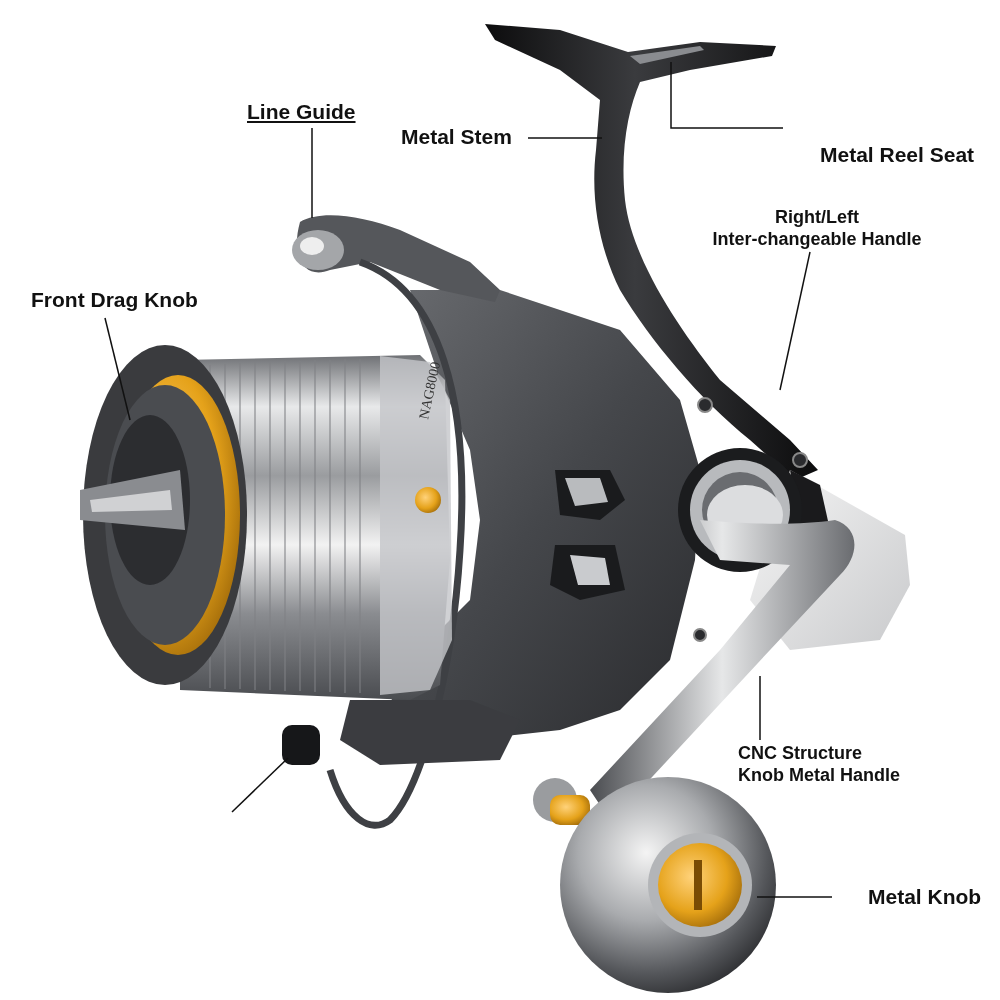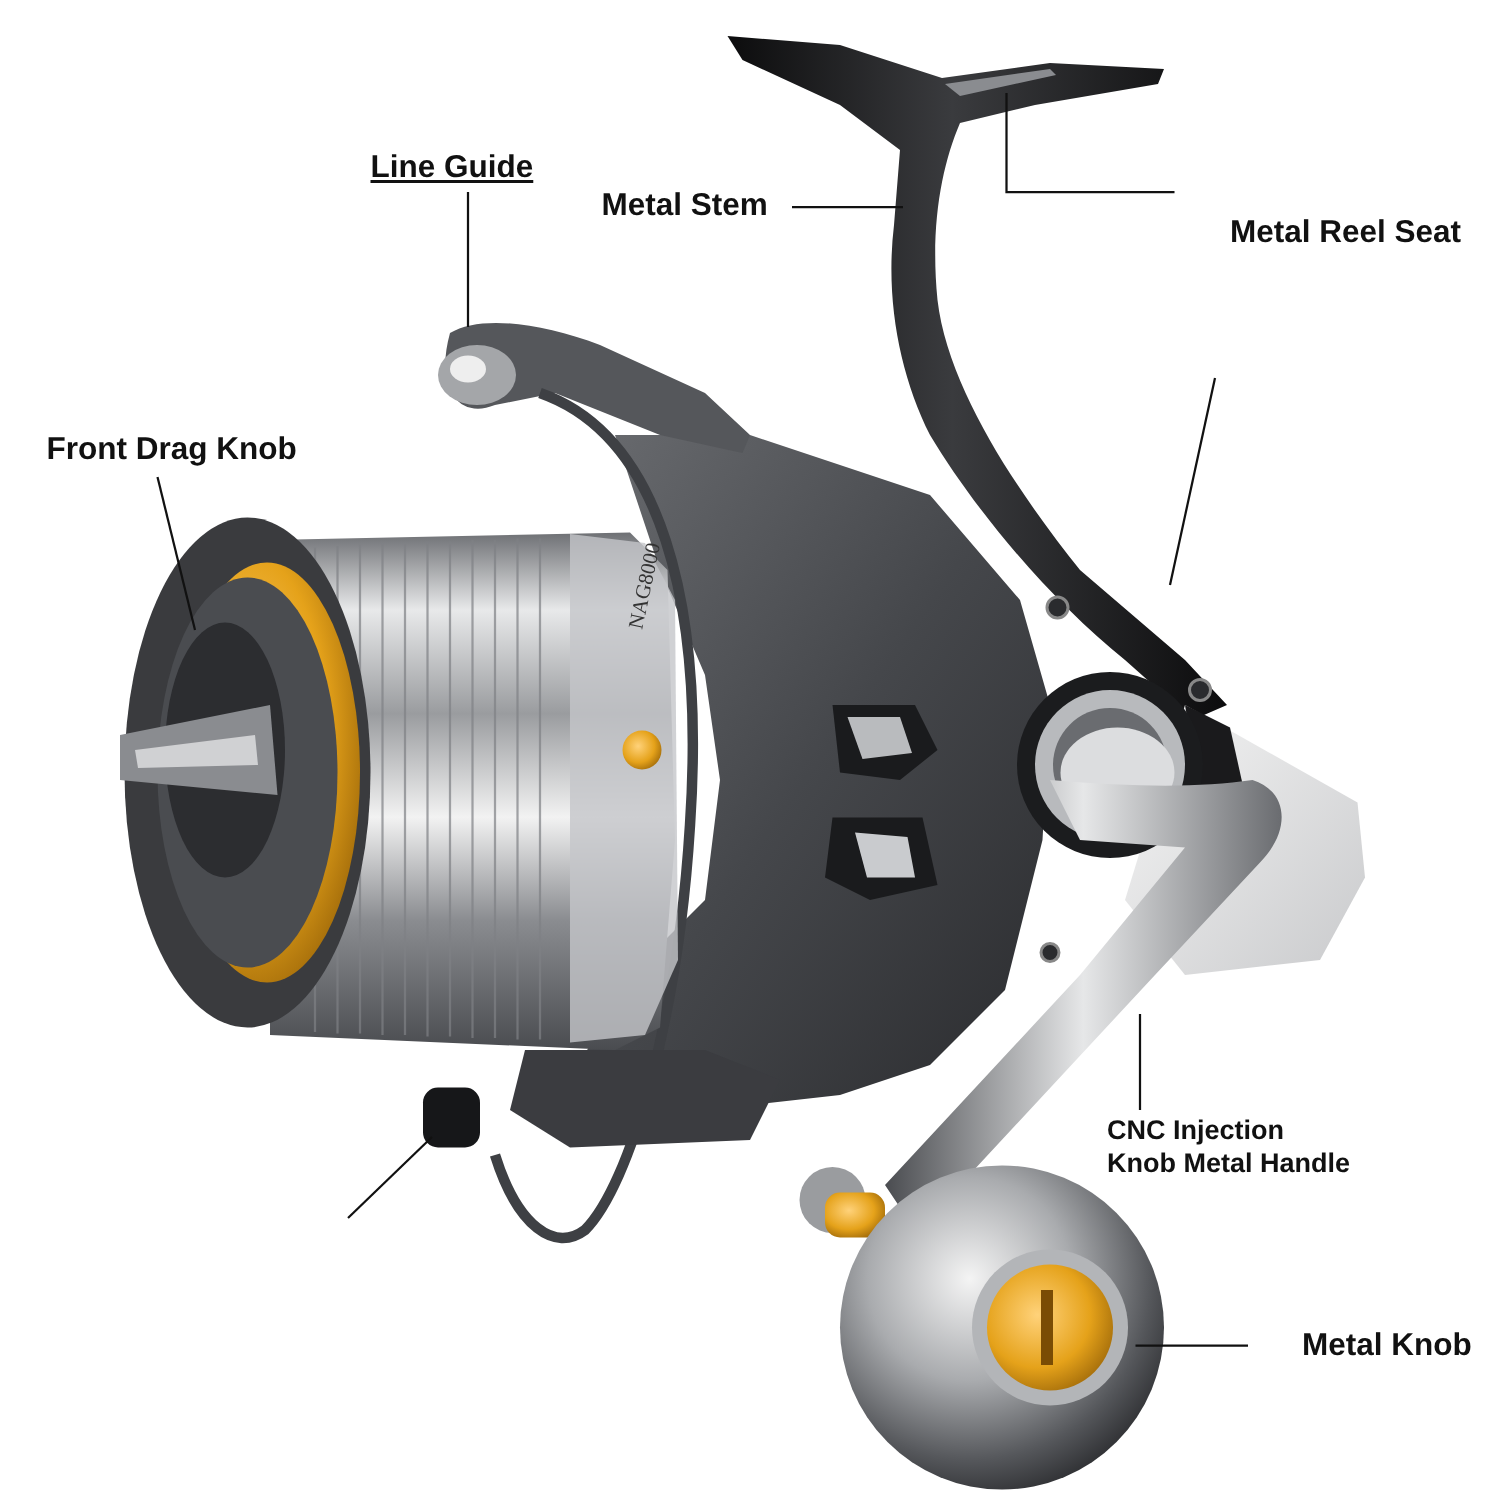--- a/index.html
+++ b/index.html
@@ -157,27 +157,31 @@
   </div>
 
   <div class="label" style="left:401px;top:125px;">
     <span>Metal Stem</span>
   </div>
 
   <div class="label" style="left:820px;top:115px;margin-top:28px;">
     <span>Metal Reel Seat</span>
   </div>
 
+  <div class="label center small" style="left:692px;top:206px;width:250px;">
+    <span>Right/Left</span>
+    <span>Inter-changeable Handle</span>
+  </div>
 
   <div class="label" style="left:31px;top:288px;text-align:right;">
     <span>Front Drag Knob</span>
   </div>
 
   <div class="label small" style="left:738px;top:742px;">
-    <span>CNC Injection</span>
+    <span>CNC Structure</span>
     <span>Knob Metal Handle</span>
   </div>
 
 
   <div class="label" style="left:868px;top:885px;">
     <span>Metal Knob</span>
   </div>
 </div>
 
 </body></html>

